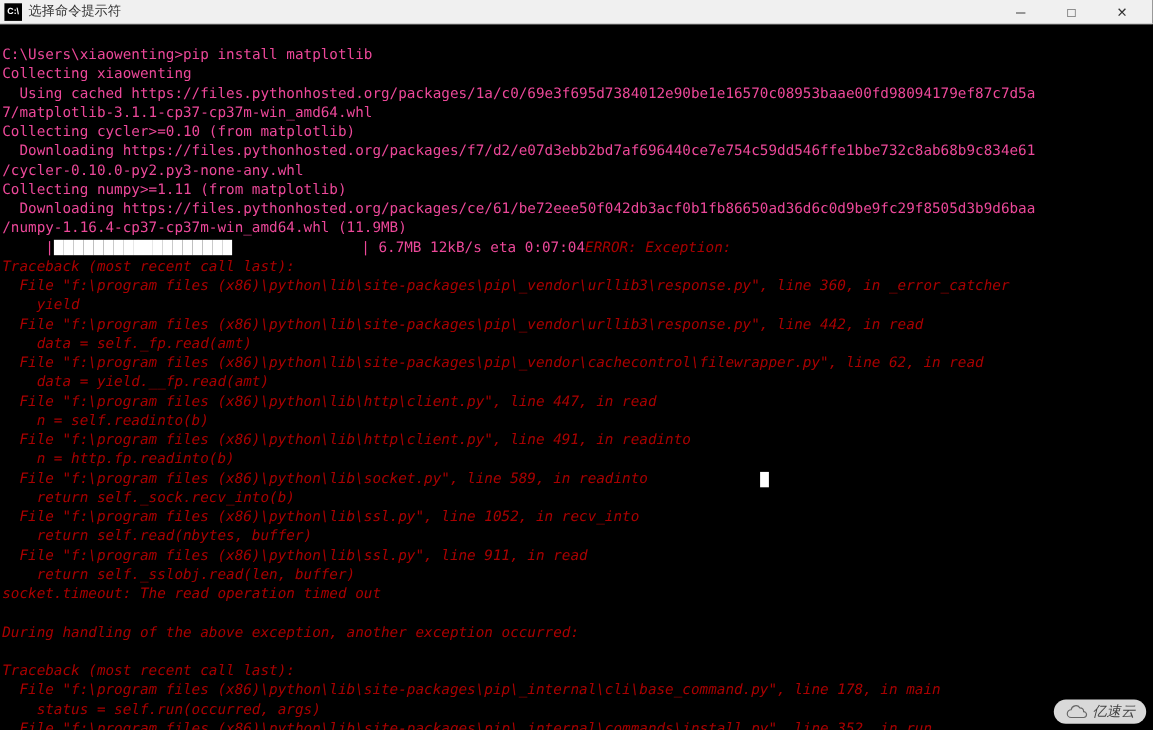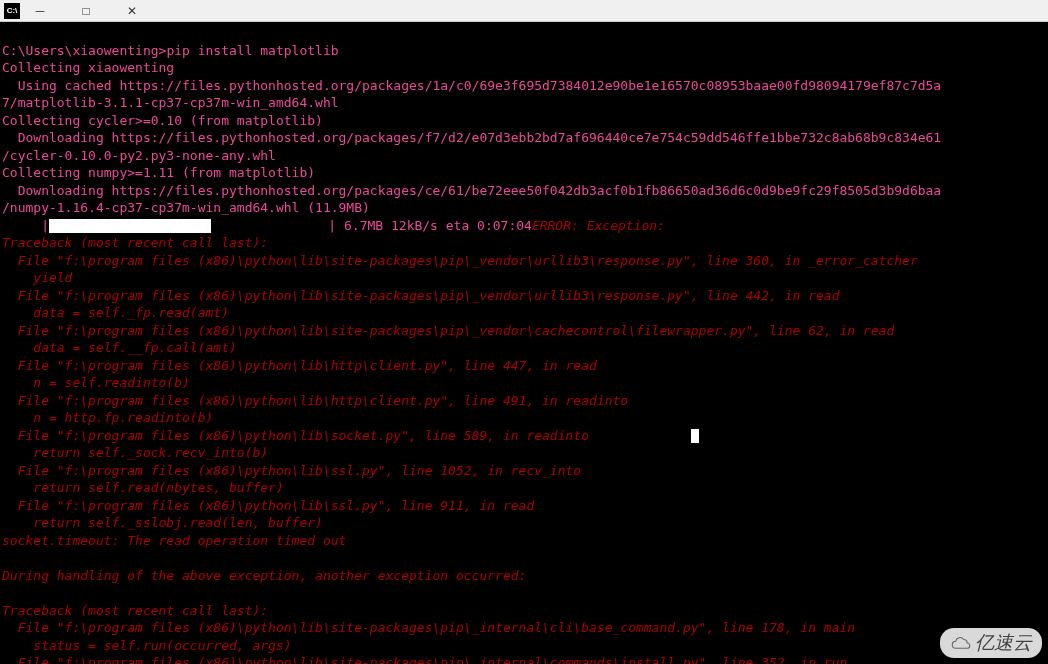--- a/index.html
+++ b/index.html
@@ -85,39 +85,40 @@
     .watermark {
       position: absolute;
       right: 6px;
       bottom: 6px;
       background: rgba(255,255,255,0.85);
       border-radius: 14px;
       padding: 2px 10px;
       display: flex;
       align-items: center;
       font-family: "Microsoft YaHei", sans-serif;
-      font-size: 19px;
+      font-size: 13px;
       color: #444;
       font-style: italic;
     }
     .watermark-cloud {
       width: 22px;
       height: 14px;
       margin-right: 3px;
       position: relative;
     }
     .watermark-cloud svg { display: block; }
   </style>
 </head>
 <body>
 
 <div class="titlebar">
   <div class="titlebar-icon">
     <span class="titlebar-icon-inner">C:\</span>
   </div>
+  <div class="titlebar-text">选择命令提示符</div>
   <div class="titlebar-controls">
     <div class="tb-btn">─</div>
     <div class="tb-btn">□</div>
     <div class="tb-btn">✕</div>
   </div>
 </div>
 
 <div class="terminal">
 <span class="gray"><span>C:\Users\xiaowenting&gt;</span><span>pip install matplotlib</span></span>
 <span class="gray">Collecting xiaowenting</span>
@@ -129,21 +130,21 @@
 <span class="gray">Collecting numpy&gt;=1.11 (from matplotlib)</span>
 <span class="gray">  Downloading https://files.pythonhosted.org/packages/ce/61/be72eee50f042db3acf0b1fb86650ad36d6c0d9be9fc29f8505d3b9d6baa</span>
 <span class="gray">/numpy-1.16.4-cp37-cp37m-win_amd64.whl (11.9MB)</span>
 <span><span class="gray">     |</span><span class="progress-block"></span><span class="progress-block"></span><span class="progress-block"></span><span class="progress-block"></span><span class="progress-block"></span><span class="progress-block"></span><span class="progress-block"></span><span class="progress-block"></span><span class="progress-block"></span><span class="progress-block"></span><span class="progress-block"></span><span class="progress-block"></span><span class="progress-block"></span><span class="progress-block"></span><span class="progress-block"></span><span class="progress-block"></span><span class="progress-block"></span><span class="progress-block"></span><span class="gray">               | 6.7MB 12kB/s eta 0:07:04</span><span class="red">ERROR: Exception:</span></span>
 <span class="red">Traceback (most recent call last):</span>
 <span class="red">  File "f:\program files (x86)\python\lib\site-packages\pip\_vendor\urllib3\response.py", line 360, in _error_catcher</span>
 <span class="red">    yield</span>
 <span class="red">  File "f:\program files (x86)\python\lib\site-packages\pip\_vendor\urllib3\response.py", line 442, in read</span>
 <span class="red">    data = self._fp.read(amt)</span>
 <span class="red">  File "f:\program files (x86)\python\lib\site-packages\pip\_vendor\cachecontrol\filewrapper.py", line 62, in read</span>
-<span class="red">    data = self.__fp.call(amt)</span>
+<span class="red">    data = yield.__fp.read(amt)</span>
 <span class="red">  File "f:\program files (x86)\python\lib\http\client.py", line 447, in read</span>
 <span class="red">    n = self.readinto(b)</span>
 <span class="red">  File "f:\program files (x86)\python\lib\http\client.py", line 491, in readinto</span>
 <span class="red">    n = http.fp.readinto(b)</span>
 <span><span class="red">  File "f:\program files (x86)\python\lib\socket.py", line 589, in readinto</span>             <span class="cursor-block"></span></span>
 <span class="red">    return self._sock.recv_into(b)</span>
 <span class="red">  File "f:\program files (x86)\python\lib\ssl.py", line 1052, in recv_into</span>
 <span class="red">    return self.read(nbytes, buffer)</span>
 <span class="red">  File "f:\program files (x86)\python\lib\ssl.py", line 911, in read</span>
 <span class="red">    return self._sslobj.read(len, buffer)</span>

